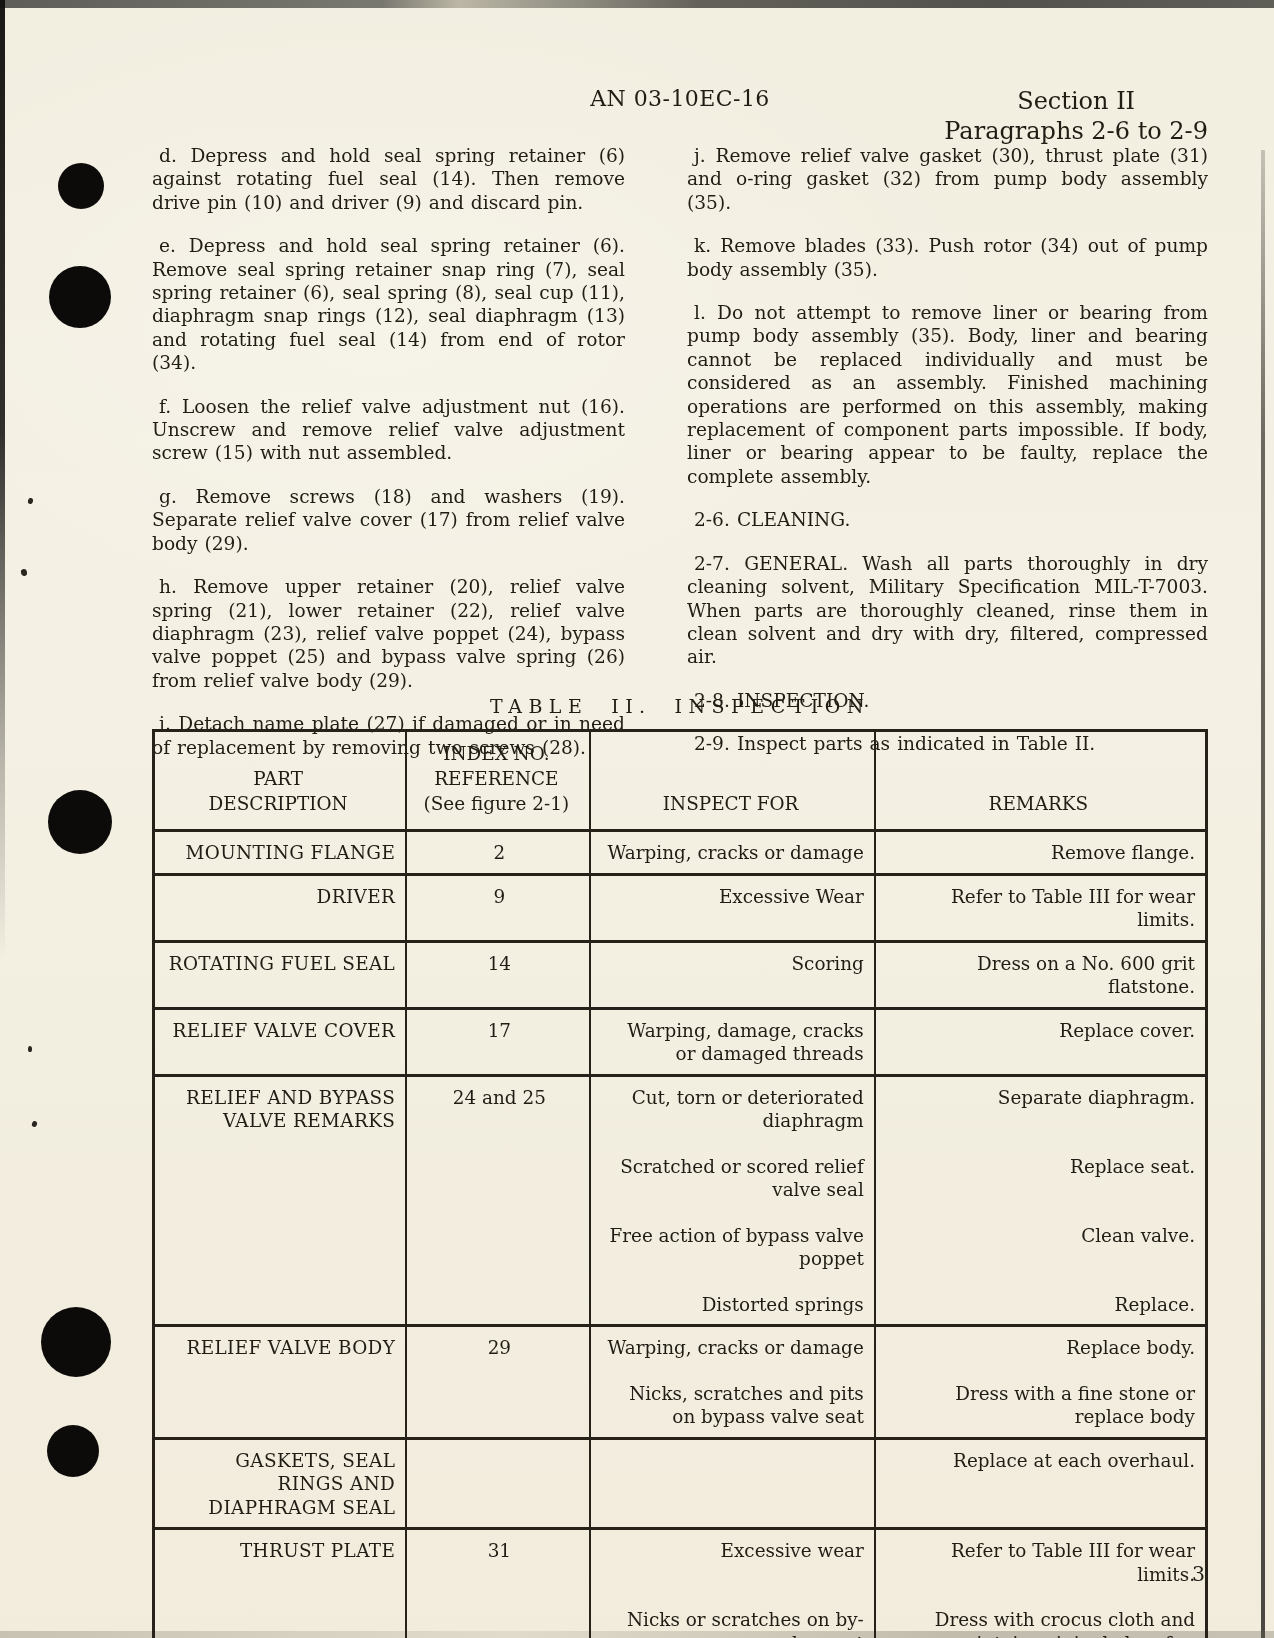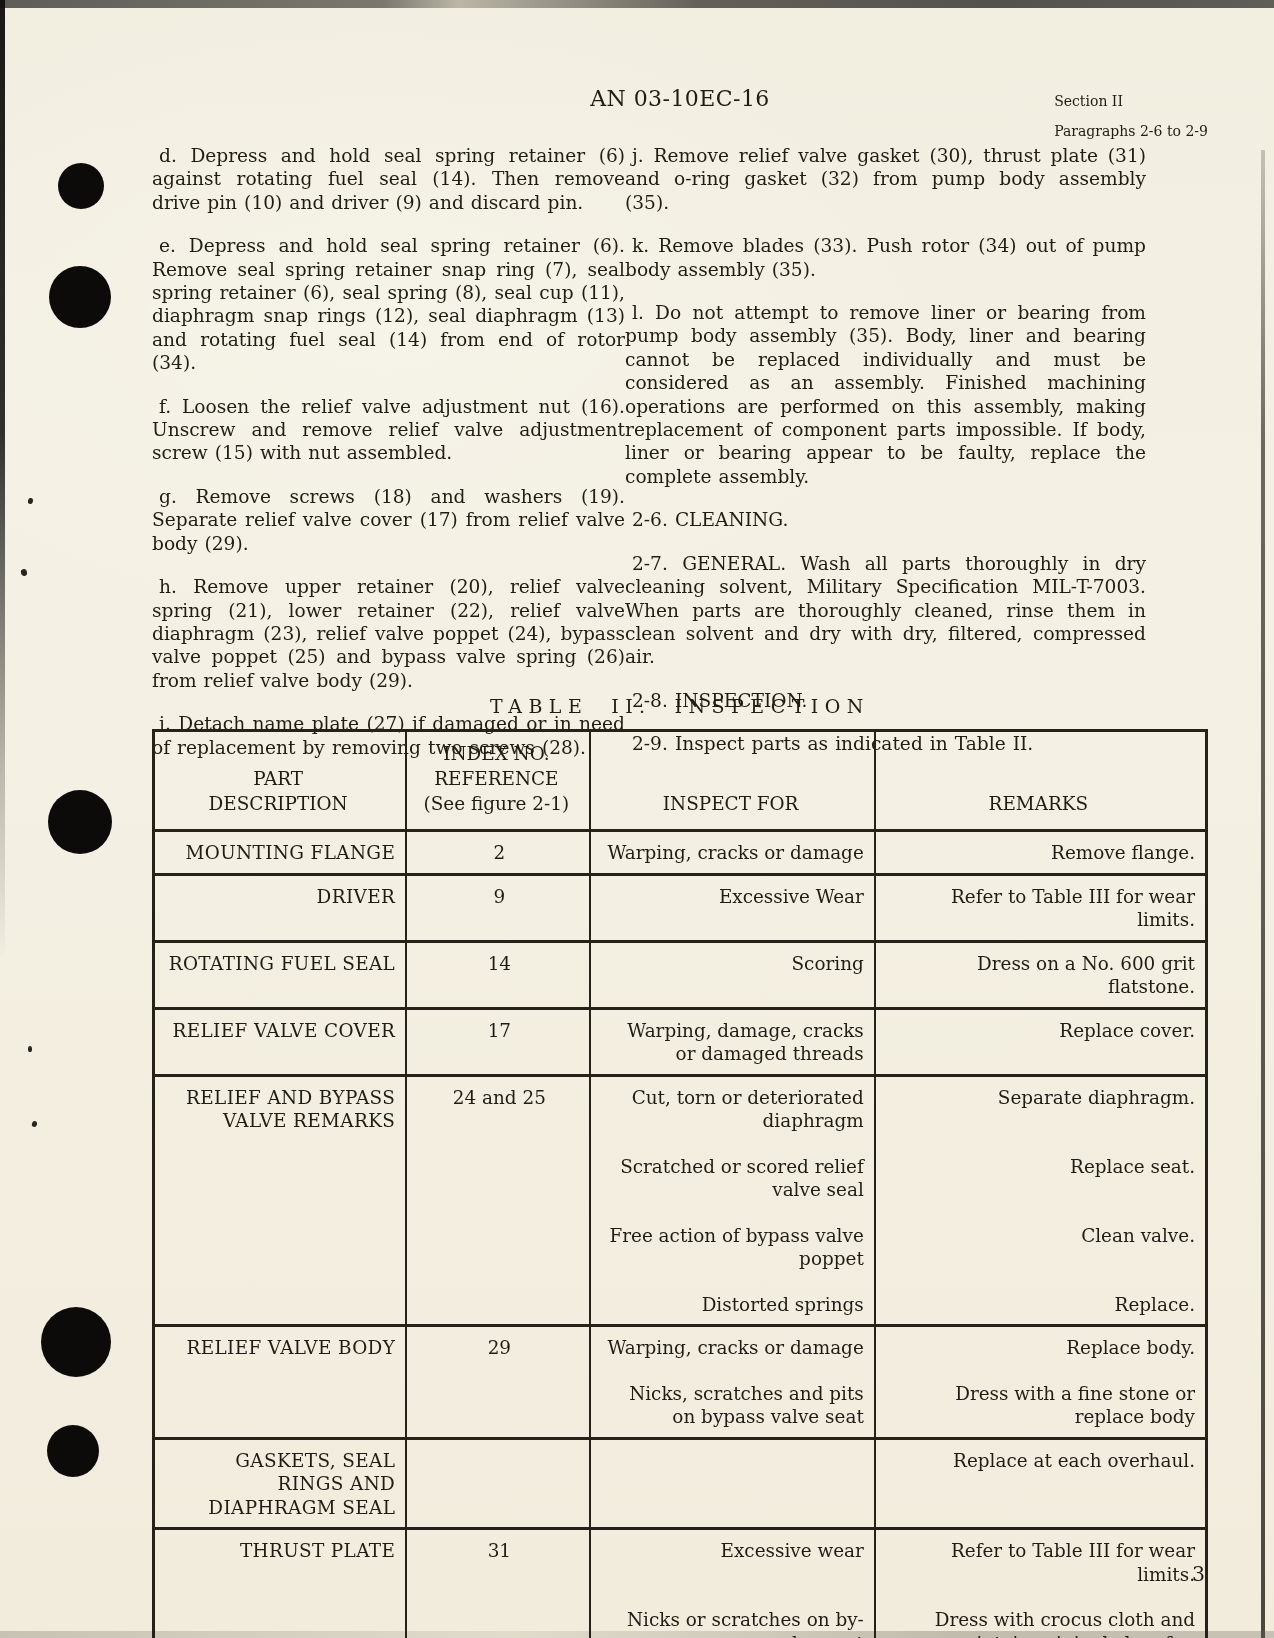--- a/index.html
+++ b/index.html
@@ -46,24 +46,24 @@
   .speck-3 { left: 28px; top: 1046px; width: 4px; height: 6px; }
   .speck-4 { left: 32px; top: 1121px; width: 5px; height: 6px; transform: rotate(20deg); }
 
   .content { position: absolute; left: 152px; top: 80px; width: 1056px; }
 
   
   .doc-number {
     position: absolute; top: 6px; left: 0; width: 100%;
     text-align: center; font-size: 22px; letter-spacing: 0.02em;
   }
-  .header-right { position: absolute; top: 6px; right: 0; text-align: left; font-size: 14px; line-height: 30px; margin-left: 32px; }
-
-  
-  .columns { position: absolute; top: 64px; left: 0; width: 1056px; display: flex; }
+  .header-right { position: absolute; top: 6px; right: 0; text-align: center; font-size: 24px; line-height: 30px; margin-left: 32px; }
+
+  
+  .columns { position: absolute; top: 64px; left: 0; width: 1056px; display: flex; gap: 62px; }
   .col-left  { width: 473px; }
   .col-right { width: 521px; }
   .para {
     margin: 0 0 20px 0; font-size: 18.6px; line-height: 23.4px;
     text-align: justify; text-indent: 7px; word-spacing: 0.06em;
   }
   .para:last-child { margin-bottom: 0; }
 
   
   .table-block { position: absolute; top: 615px; left: 0; width: 1056px; }

